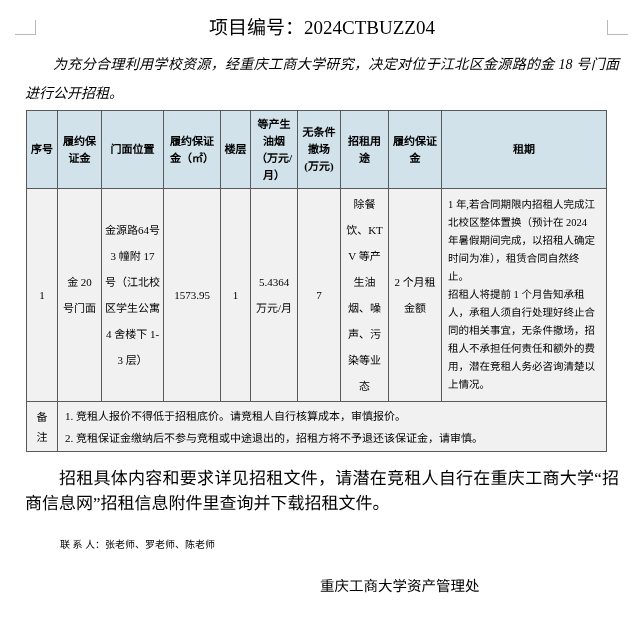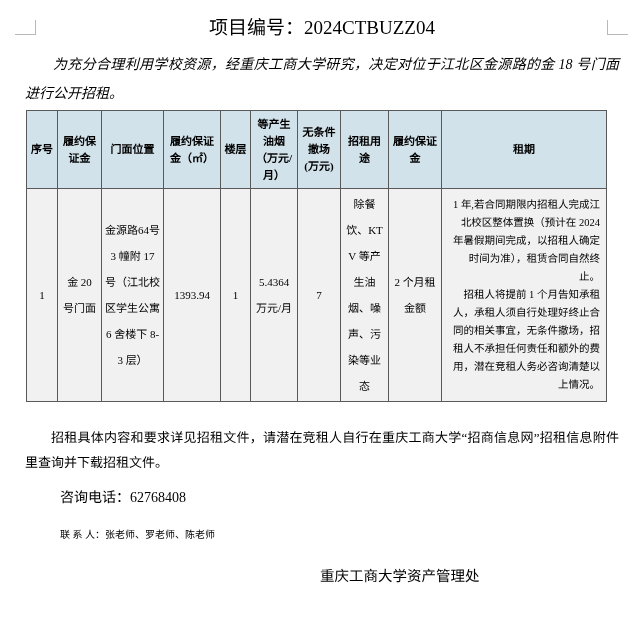--- a/index.html
+++ b/index.html
@@ -70,40 +70,40 @@
     line-height: 17px;
   }
   .rent-table .data-row td {
     background: #f1f1f1;
     height: 165px;
     line-height: 26px;
   }
   .rent-table td.lease-term {
     font-size: 10.5px;
     line-height: 18px;
-    text-align: right;
+    text-align: left;
     padding: 2px 6px;
   }
   .rent-table td.lease-term p { margin: 0; }
   .rent-table .note-row td {
     background: #f1f1f1;
     height: 50px;
   }
   .note-label-inner {
     width: 13px; margin: 0 auto;
     word-break: break-all; line-height: 20px;
   }
   .rent-table td.note-body {
     text-align: left; padding-left: 7px;
     line-height: 22px; font-size: 11px;
   }
 
   .download-note {
-    margin-top: 23px;
-    font-size: 13px; line-height: 25px;
+    margin-top: 14px;
+    font-size: 17px; line-height: 25px;
     text-indent: 2em;
     text-align: justify;
   }
   .phone-line { margin-top: 11px; font-size: 14px; padding-left: 35px; }
   .contacts-line { margin-top: 20px; font-size: 10px; padding-left: 35px; }
   .signature-line { margin-top: 23px; font-size: 14.5px; padding-left: 295px; }
 </style>
 </head>
 <body>
 
@@ -143,37 +143,45 @@
           <th>无条件撤场(万元)</th>
           <th>招租用途</th>
           <th>履约保证金</th>
           <th>租期</th>
         </tr>
       </thead>
       <tbody>
         <tr class="data-row">
           <td>1</td>
           <td>金 20 号门面</td>
-          <td>金源路64号 3 幢附 17 号（江北校区学生公寓 6 舍楼下 8-3 层）</td>
-          <td>1393.94</td>
+          <td>金源路64号 3 幢附 17 号（江北校区学生公寓 4 舍楼下 1-3 层）</td>
+          <td>1573.95</td>
           <td>1</td>
           <td>5.4364 万元/月</td>
           <td>7</td>
           <td>除餐饮、KTV 等产生油烟、噪声、污染等业态</td>
           <td>2 个月租金额</td>
           <td class="lease-term">
             <p>1 年,若合同期限内招租人完成江北校区整体置换（预计在 2024 年暑假期间完成，以招租人确定时间为准），租赁合同自然终止。</p>
             <p>招租人将提前 1 个月告知承租人，承租人须自行处理好终止合同的相关事宜，无条件撤场，招租人不承担任何责任和额外的费用，潜在竞租人务必咨询清楚以上情况。</p>
           </td>
         </tr>
+        <tr class="note-row">
+          <td>
+            <div class="note-label-inner">备注</div>
+          </td>
+          <td class="note-body" colspan="9">
+            <div>1. 竞租人报价不得低于招租底价。请竞租人自行核算成本，审慎报价。</div>
+            <div>2. 竞租保证金缴纳后不参与竞租或中途退出的，招租方将不予退还该保证金，请审慎。</div>
+          </td>
+        </tr>
       </tbody>
     </table>
 
     <p class="download-note">招租具体内容和要求详见招租文件，请潜在竞租人自行在重庆工商大学“招商信息网”招租信息附件里查询并下载招租文件。</p>
 
-    <p class="phone-line">咨询电话：62768408</p>
 
     <p class="contacts-line">联 系 人：张老师、罗老师、陈老师</p>
 
     <p class="signature-line">重庆工商大学资产管理处</p>
 
   </div>
 </div>
 
 </body></html>

